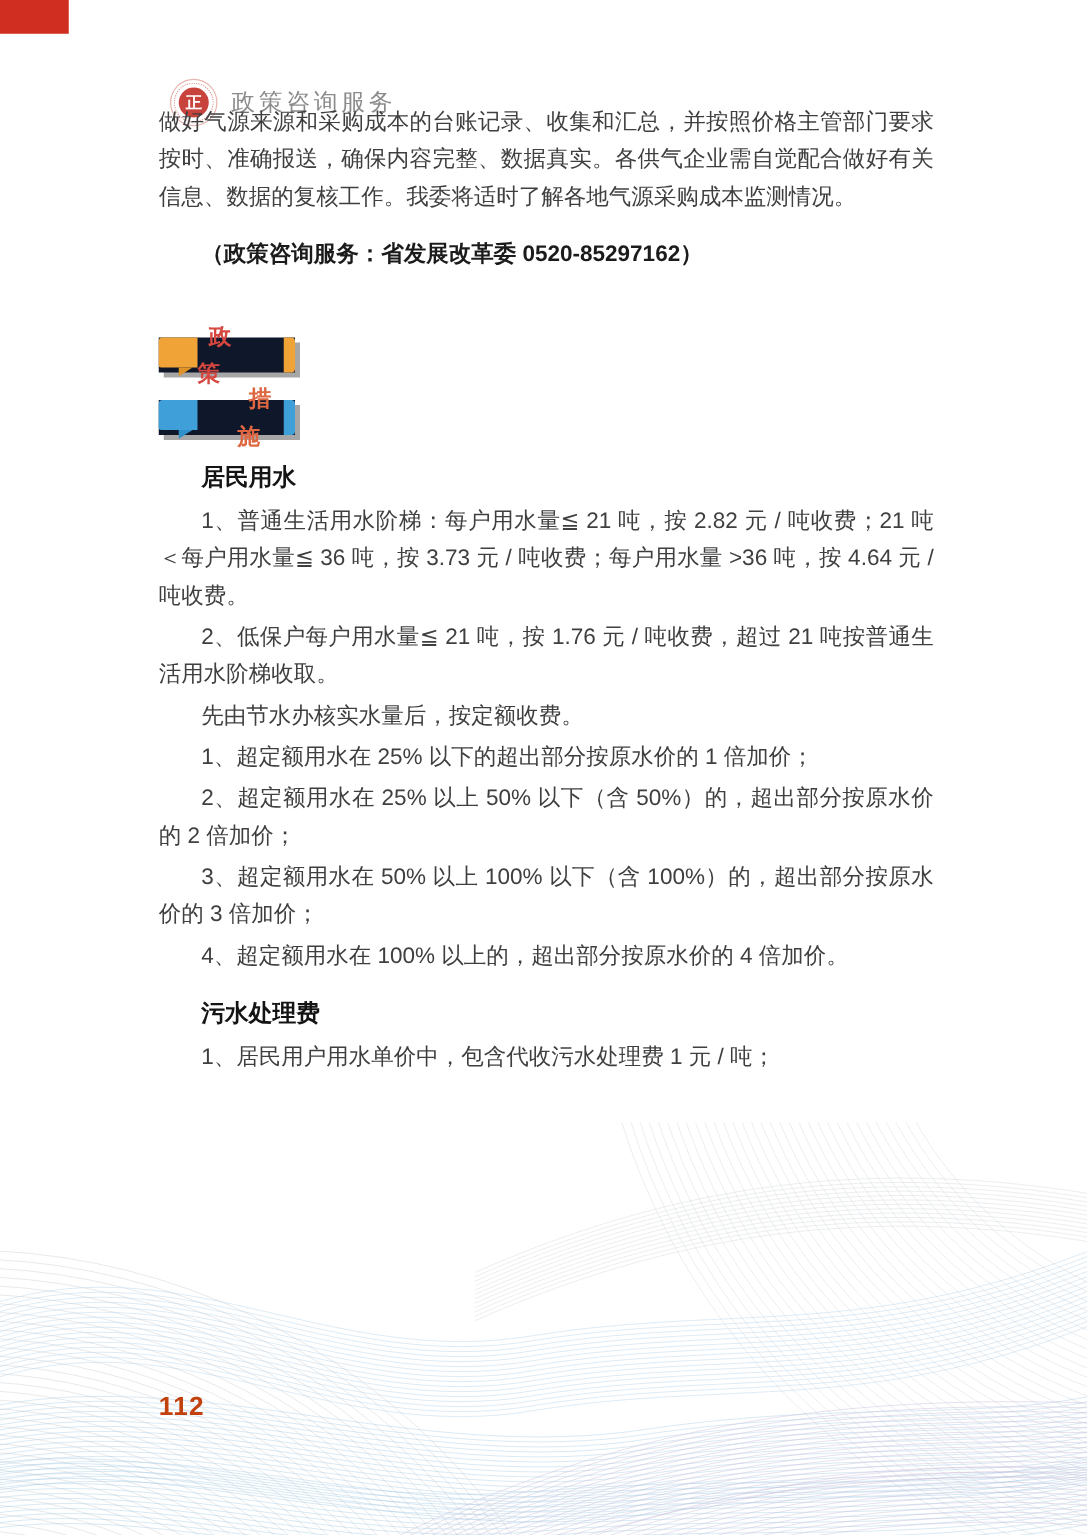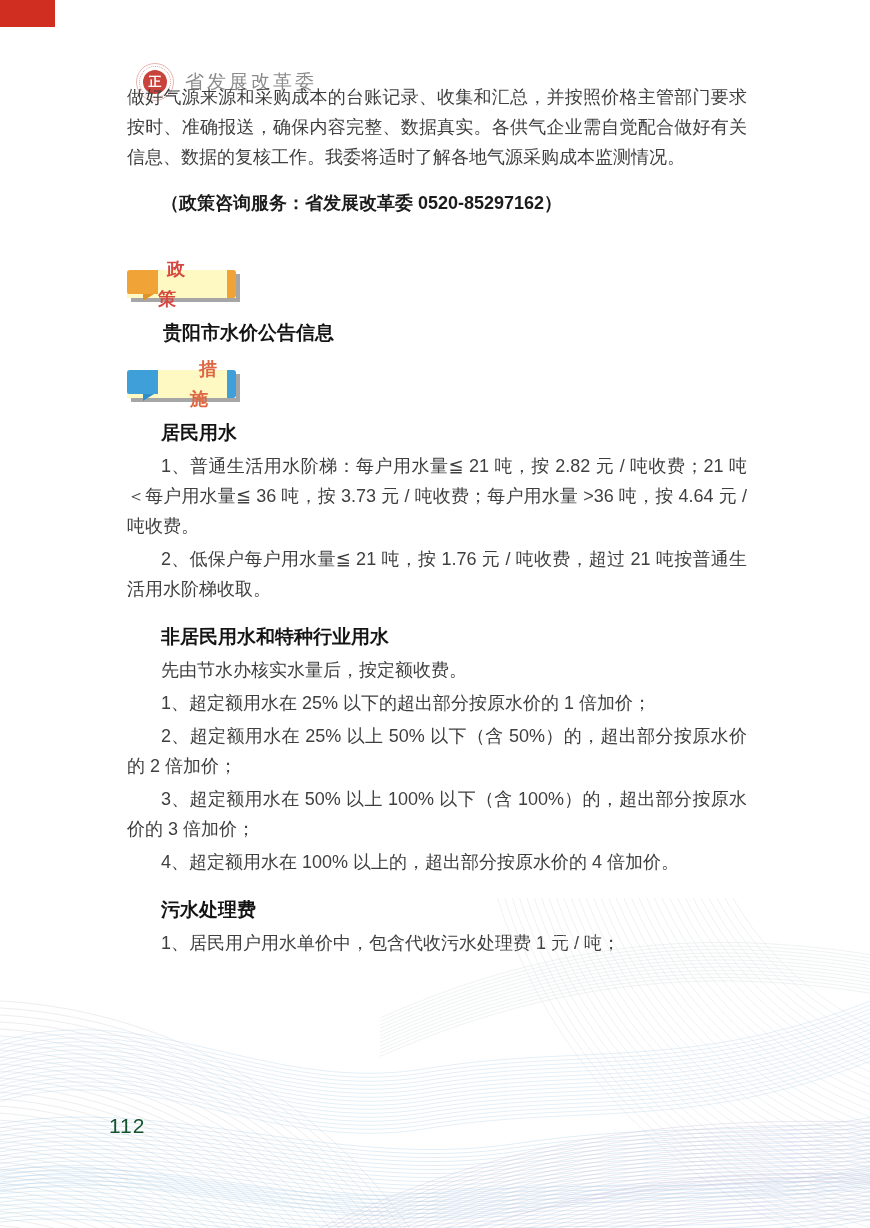--- a/index.html
+++ b/index.html
@@ -24,82 +24,80 @@
   .no-indent { text-indent:0; }
   .intro { margin-top:82px; }
   .contact { margin-top:16px; font-weight:bold; color:#1b1b1b; text-indent:34px; }
   .policy-title { margin-top:20px; font-size:19px; line-height:30px; font-weight:bold; color:#141414; padding-left:36px; }
   .sec-h { margin:18px 0 3px; font-size:19px; line-height:30px; font-weight:bold; color:#141414; padding-left:34px; }
   .mt20 { margin-top:20px; }
   .mt52 { margin-top:52px; }
   .mt22 { margin-top:22px; }
 
   
-  .badge { position:relative; width:109px; height:28px; background:#fef9c3; box-shadow:4px 4px 0 #a6a6a6; }
+  .badge { position:relative; width:109px; height:28px; background:#0f172a; box-shadow:4px 4px 0 #a6a6a6; }
   .fold { position:absolute; left:0; top:0; width:31px; height:24px; border-radius:3px 0 0 2px; }
   .fold::after { content:""; position:absolute; left:16px; top:24px; border-top:7px solid; border-right:11px solid transparent; border-top-color:inherit; }
   .orange-badge .fold { background:#f0a437; border-top-color:#f0a437; color:#f0a437; }
   .orange-badge .fold::after { border-top-color:#e09428; }
   .blue-badge .fold { background:#3f9fd8; }
   .blue-badge .fold::after { border-top-color:#2f8fc8; }
   .badge-text { position:absolute; left:31px; right:9px; top:0; height:28px; display:flex; align-items:center; justify-content:center; font-size:18px; font-weight:bold; letter-spacing:9px; text-indent:9px; }
   .orange-badge .badge-text { color:#d5473f; }
   .blue-badge .badge-text { color:#de6742;padding-left:32px; }
   .endbar { position:absolute; right:0; top:0; width:9px; height:28px; border-radius:0 3px 3px 0; }
   .orange-badge .endbar { background:#f0a437; }
   .blue-badge .endbar { background:#3f9fd8; }
 
   
-  .page-number { position:absolute; left:109px; top:1114px; font-size:21px; font-weight:normal; color:#14532d; letter-spacing:1px; z-index:3; }
+  .page-number { position:absolute; left:127px; top:1114px; font-size:21px; font-weight:bold; color:#c2410c; letter-spacing:1px; z-index:3; }
 
   
   .waves { position:absolute; left:0; bottom:0; width:870px; height:330px; z-index:1; pointer-events:none; }
 </style>
 </head>
 <body>
 
 <div class="page">
 
   <div class="corner-tab"></div>
 
   <header class="page-header">
     <span class="logo">
       <span class="logo-glyph">正</span>
     </span>
-    <span class="header-title">省发展改革委</span>
+    <span class="header-title">政策咨询服务</span>
   </header>
 
   <main class="content">
 
     <p class="body-p no-indent intro">做好气源来源和采购成本的台账记录、收集和汇总，并按照价格主管部门要求按时、准确报送，确保内容完整、数据真实。各供气企业需自觉配合做好有关信息、数据的复核工作。我委将适时了解各地气源采购成本监测情况。</p>
 
     <p class="contact">（政策咨询服务：省发展改革委 0520-85297162）</p>
 
     <div class="badge orange-badge mt52">
       <span class="fold"></span>
       <span class="badge-text">政 策</span>
       <span class="endbar"></span>
     </div>
 
-    <h2 class="policy-title">贵阳市水价公告信息</h2>
 
     <div class="badge blue-badge mt22">
       <span class="fold"></span>
       <span class="badge-text">措 施</span>
       <span class="endbar"></span>
     </div>
 
     <section>
       <h3 class="sec-h mt20">居民用水</h3>
       <p class="body-p">1、普通生活用水阶梯：每户用水量≦ 21 吨，按 2.82 元 / 吨收费；21 吨＜每户用水量≦ 36 吨，按 3.73 元 / 吨收费；每户用水量 &gt;36 吨，按 4.64 元 / 吨收费。</p>
       <p class="body-p">2、低保户每户用水量≦ 21 吨，按 1.76 元 / 吨收费，超过 21 吨按普通生活用水阶梯收取。</p>
     </section>
 
     <section>
-      <h3 class="sec-h">非居民用水和特种行业用水</h3>
       <p class="body-p">先由节水办核实水量后，按定额收费。</p>
       <p class="body-p">1、超定额用水在 25% 以下的超出部分按原水价的 1 倍加价；</p>
       <p class="body-p">2、超定额用水在 25% 以上 50% 以下（含 50%）的，超出部分按原水价的 2 倍加价；</p>
       <p class="body-p">3、超定额用水在 50% 以上 100% 以下（含 100%）的，超出部分按原水价的 3 倍加价；</p>
       <p class="body-p">4、超定额用水在 100% 以上的，超出部分按原水价的 4 倍加价。</p>
     </section>
 
     <section>
       <h3 class="sec-h">污水处理费</h3>
       <p class="body-p">1、居民用户用水单价中，包含代收污水处理费 1 元 / 吨；</p>

